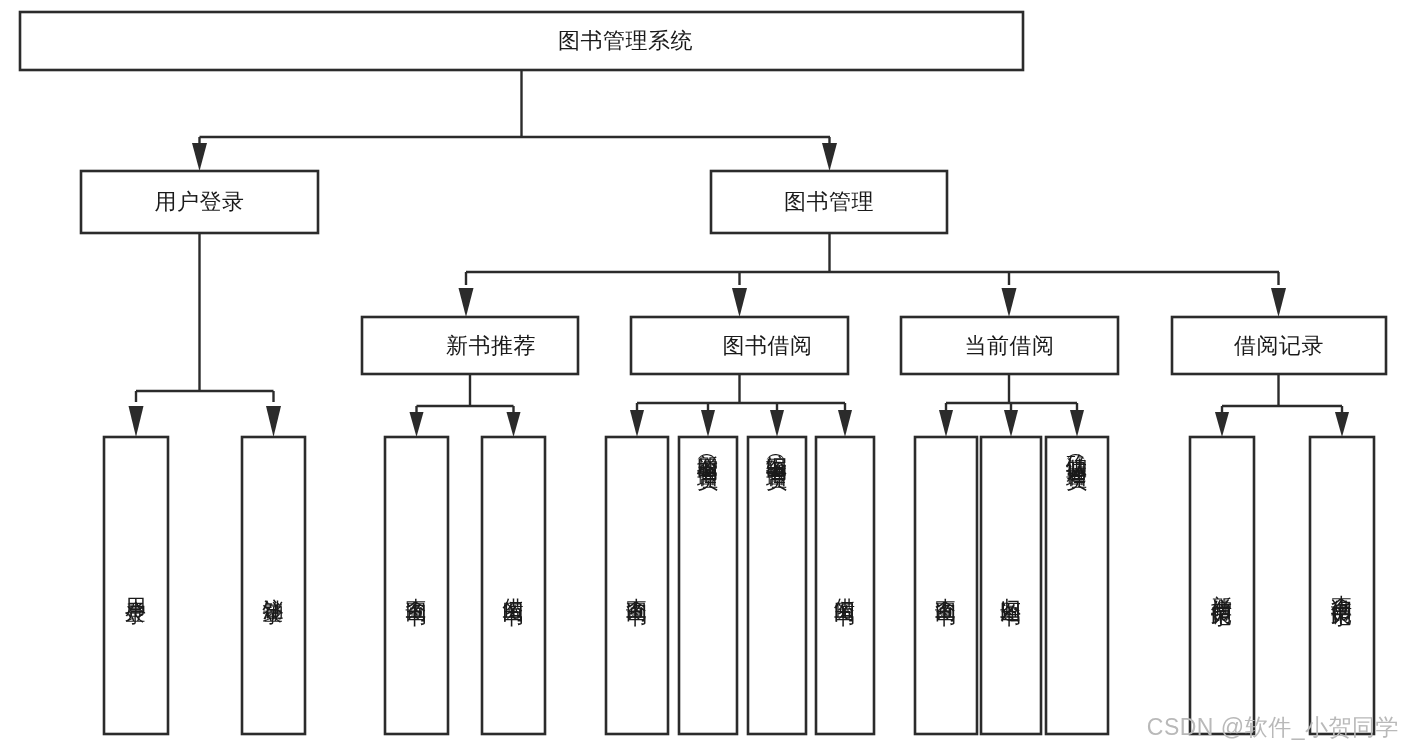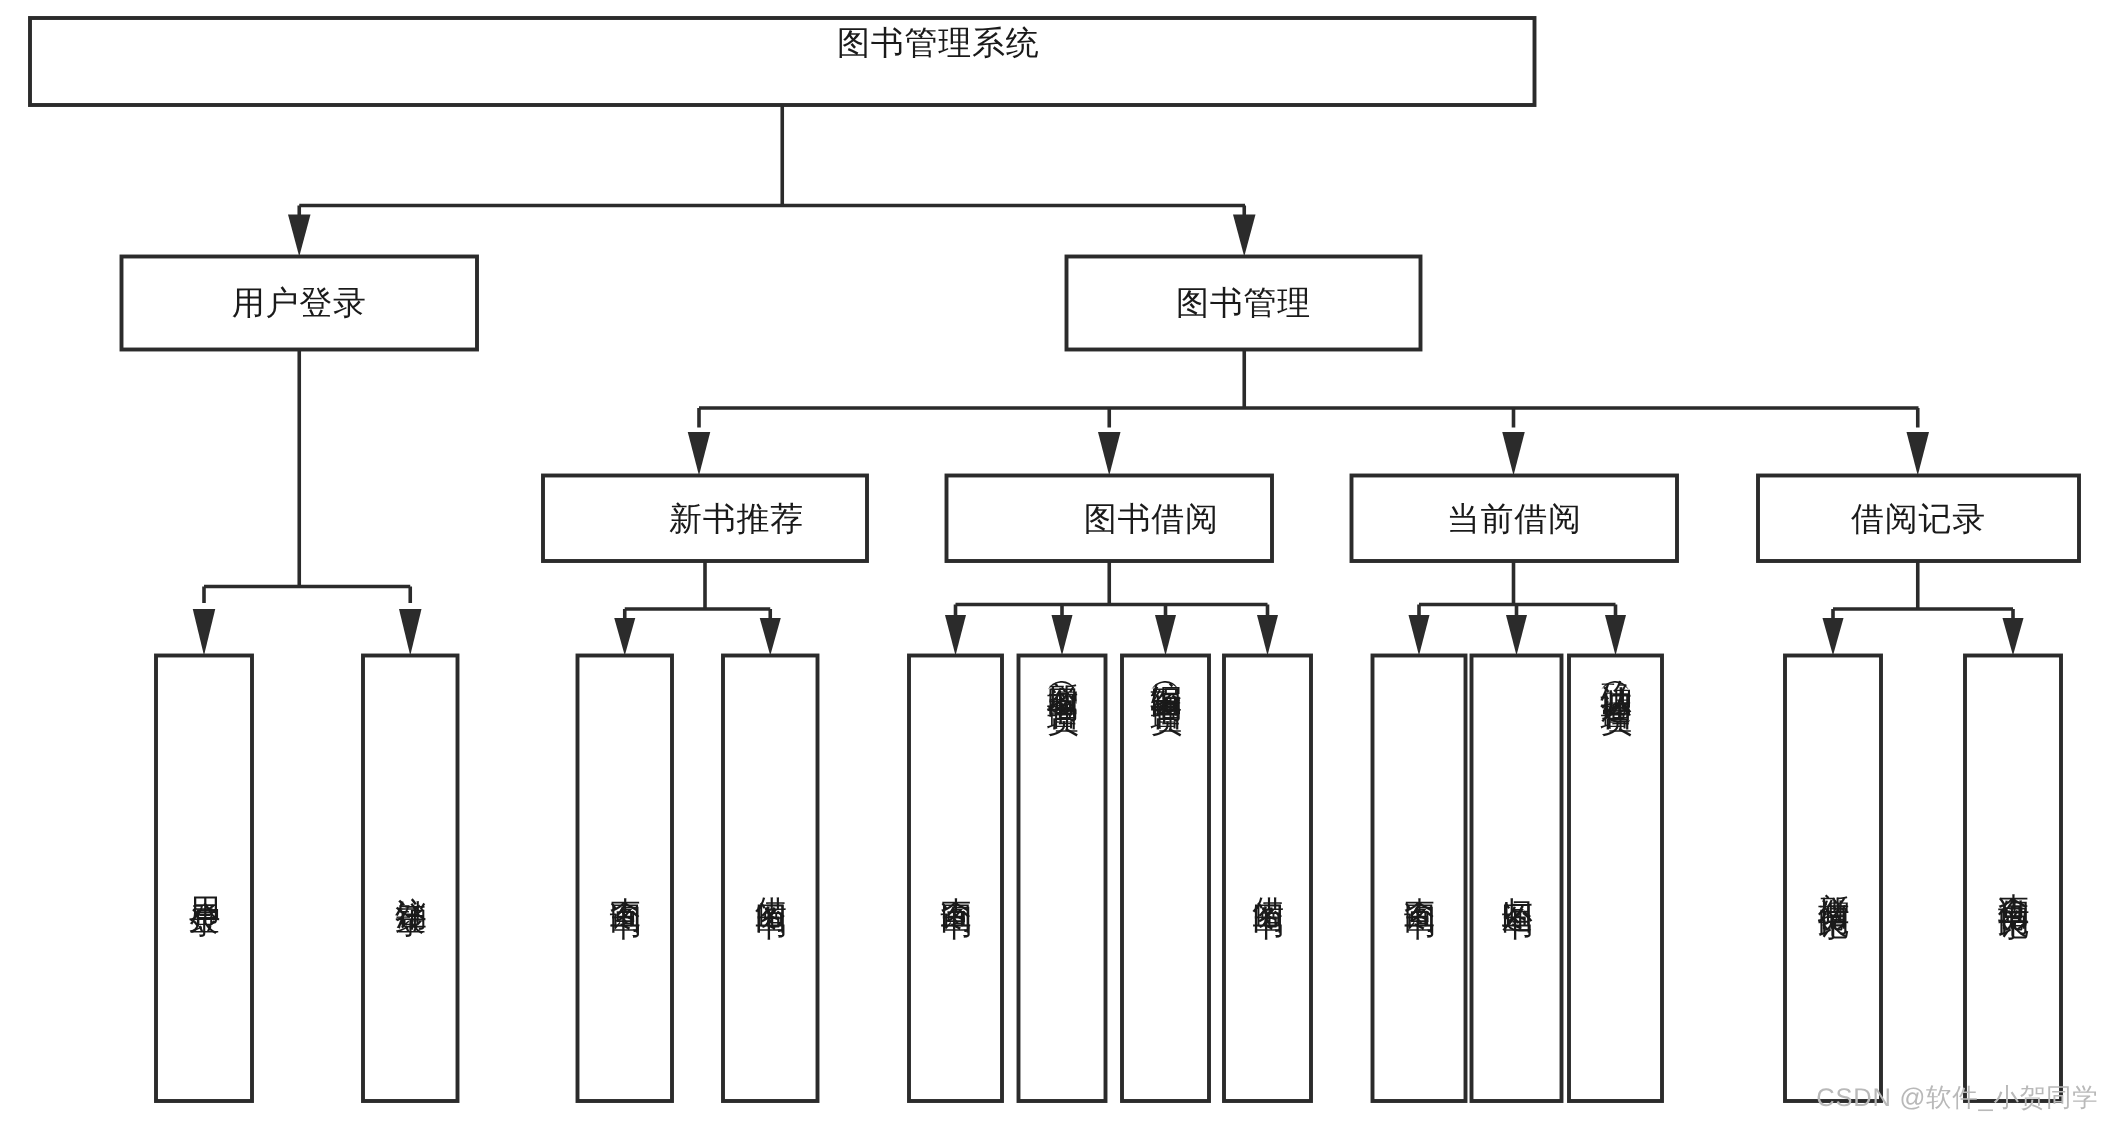--- a/index.html
+++ b/index.html
@@ -65,21 +65,21 @@
     font-size: 22px;
     color: #1a1a1a;
     white-space: nowrap;
     letter-spacing: 0.5px;
   }
   #watermark {
     position: absolute;
     right: 6px;
     bottom: 4px;
     font-family: "Liberation Sans", "DejaVu Sans", sans-serif;
-    font-size: 17px;
+    font-size: 23px;
     color: #b9b9b9;
     letter-spacing: 0.5px;
     white-space: nowrap;
   }
 </style>
 </head>
 <body>
 
 <svg id="diagram" viewBox="0 0 1405 747">
   <defs></defs>
@@ -175,21 +175,21 @@
   <rect class="node-box" x="679" y="437" width="58" height="297"></rect>
   <rect class="node-box" x="748" y="437" width="58" height="297"></rect>
   <rect class="node-box" x="816" y="437" width="58" height="297"></rect>
   <rect class="node-box" x="915" y="437" width="62" height="297"></rect>
   <rect class="node-box" x="981" y="437" width="60" height="297"></rect>
   <rect class="node-box" x="1046" y="437" width="62" height="297"></rect>
   <rect class="node-box" x="1190" y="437" width="64" height="297"></rect>
   <rect class="node-box" x="1310" y="437" width="64" height="297"></rect>
 </svg>
 
-<div class="htext-wrap" style="left:20px;  top:0;  width:1211px; height:58px;text-align:right;">
+<div class="htext-wrap" style="left:20px;  top:12px;  width:1211px; height:58px;text-align:right;">
   <span class="htext">图书管理系统</span>
 </div>
 <div class="htext-wrap" style="left:81px;  top:171px; width:237px; height:62px;">
   <span class="htext">用户登录</span>
 </div>
 <div class="htext-wrap" style="left:711px; top:171px; width:236px; height:62px;border-radius:12px;">
   <span class="htext">图书管理</span>
 </div>
 <div class="htext-wrap" style="left:362px; top:317px; width:216px; height:57px;margin-left:21px;">
   <span class="htext">新书推荐</span>

